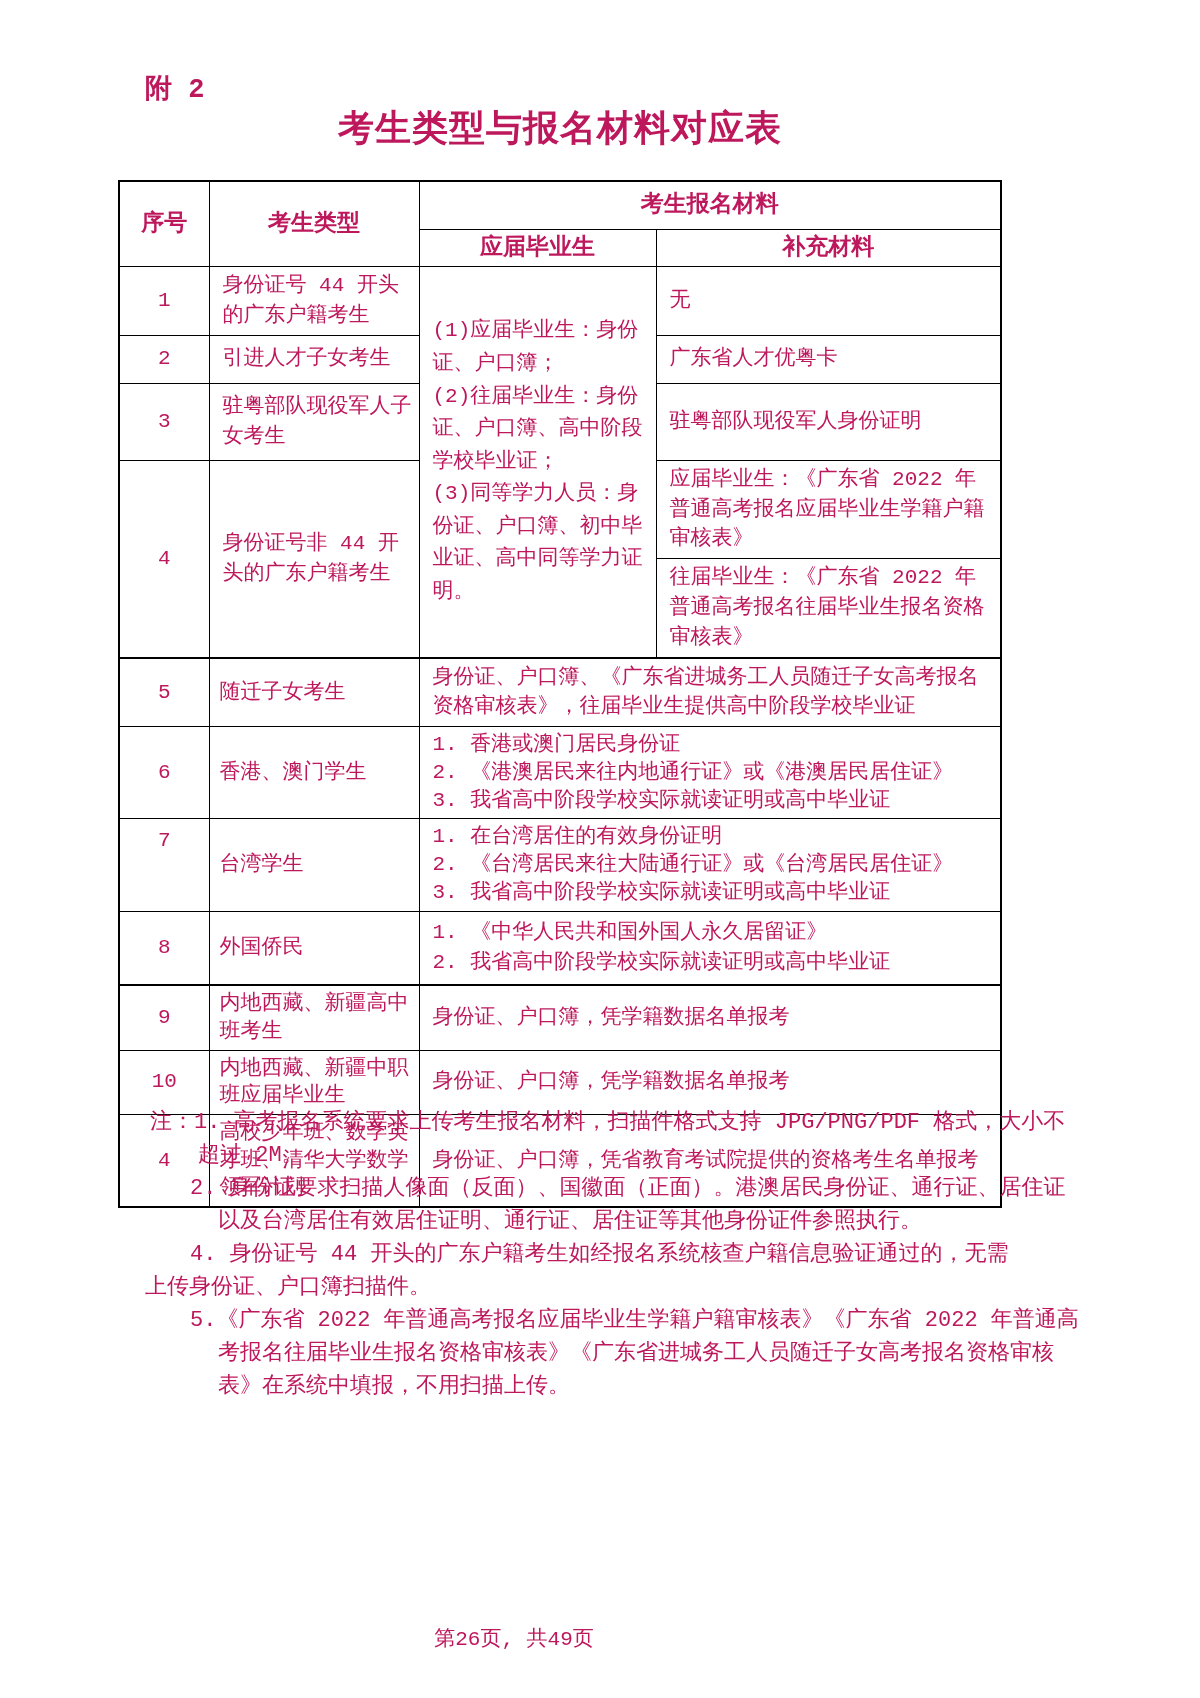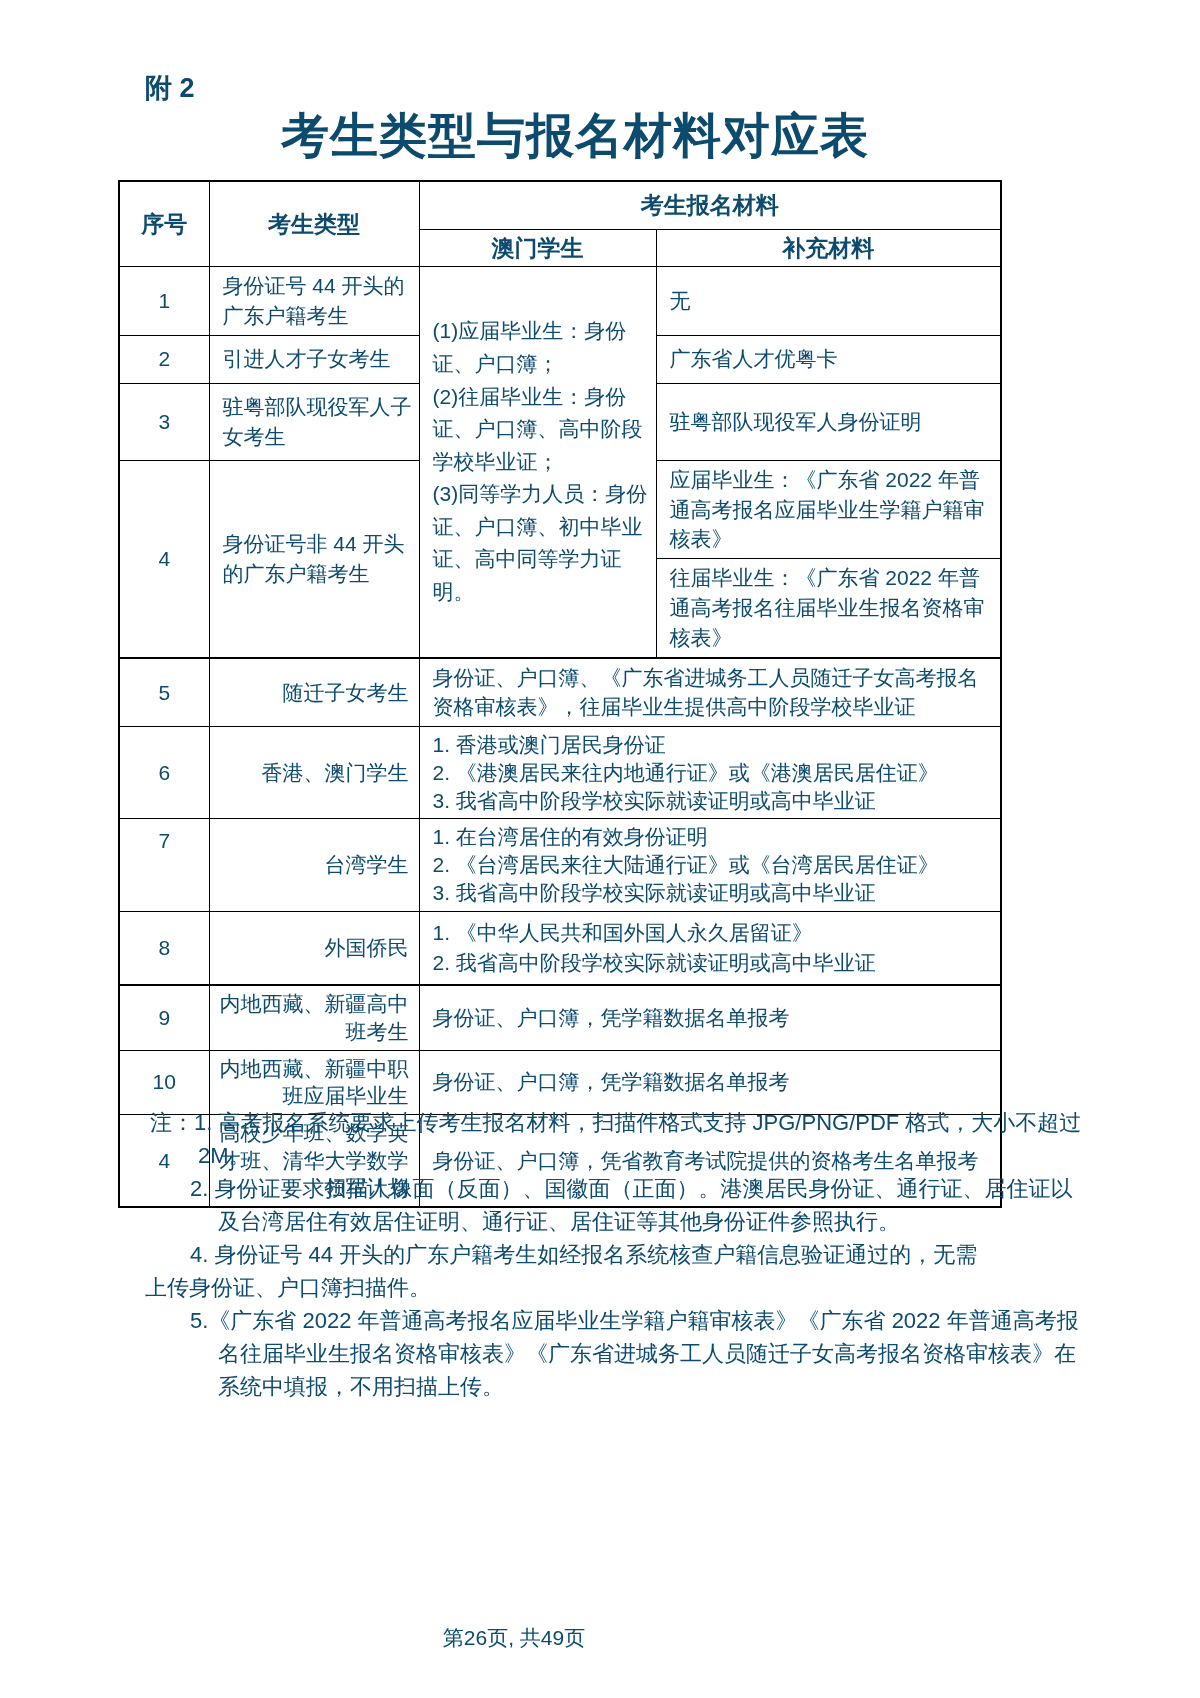--- a/index.html
+++ b/index.html
@@ -1,45 +1,45 @@
 <!DOCTYPE html>
 <html><head>
 <meta charset="utf-8">
 <style>
   html,body { margin:0; padding:0; background:#ffffff; }
   .page {
     position:relative; width:1200px; height:1698px; background:#ffffff;
-    font-family:Liberation Sans, sans-serif; color:#0c4a6e;
+    font-family:Liberation Mono, monospace; color:#be185d;
     overflow:hidden;
   }
   .annex {
     position:absolute; top:70px; left:145px;
     font-size:27px; font-weight:bold;
   }
   .title {
-    position:absolute; top:104px; left:15px; width:1120px;
-    text-align:center; font-size:48px; font-weight:bold; letter-spacing:1px;
+    position:absolute; top:104px; left:0; width:1120px;
+    text-align:center; font-size:36px; font-weight:bold; letter-spacing:1px;
   }
   table.doc-table {
     position:absolute; top:180px; left:118px; width:882px;
     border-collapse:collapse; table-layout:fixed;
     border:2.5px solid #000;
     font-size:21px;
   }
   .doc-table th, .doc-table td {
     border:1.6px solid #000;
     padding:4px 10px;
     vertical-align:middle;
     line-height:1.42;
     overflow:hidden;
   }
   .doc-table th { font-weight:bold; text-align:center; font-size:23px; padding:2px 4px; }
   .seq { text-align:center; }
   .t-left { text-align:left; padding-left:13px !important; padding-right:7px !important; }
-  .t-center { text-align:right; }
+  .t-center { text-align:left; }
   .preline { white-space:pre-line;margin-left:43px; }
   .list { line-height:1.32 !important; }
   .basic-cell { padding-left:13px !important; padding-right:6px !important; line-height:1.55 !important; }
   tr.thick > td { border-top:2.4px solid #000; }
   .v-top { vertical-align:top !important; padding-top:7px !important; }
   
   .hh1 { height:48px; } .hh2 { height:36px; }
   .hr1 { height:68px; } .hr2 { height:48px; } .hr3 { height:77px; }
   .hr4a { height:71px; } .hr4b { height:72px; }
   .hr5 { height:63px; } .hr6 { height:84px; } .hr7 { height:87px; }
@@ -73,21 +73,21 @@
       <col style="width:237px">
       <col style="width:345px">
     </colgroup>
     <thead>
       <tr class="hh1">
         <th rowspan="2">序号</th>
         <th rowspan="2">考生类型</th>
         <th colspan="2">考生报名材料</th>
       </tr>
       <tr class="hh2">
-        <th>澳门学生</th>
+        <th>应届毕业生</th>
         <th>补充材料</th>
       </tr>
     </thead>
     <tbody>
       <tr class="hr1">
         <td class="seq">1</td>
         <td class="t-left">身份证号 44 开头的广东户籍考生</td>
         <td rowspan="5" class="basic-cell preline">(1)应届毕业生：身份证、户口簿；
 (2)往届毕业生：身份证、户口簿、高中阶段学校毕业证；
 (3)同等学力人员：身份证、户口簿、初中毕业证、高中同等学力证明。</td>

